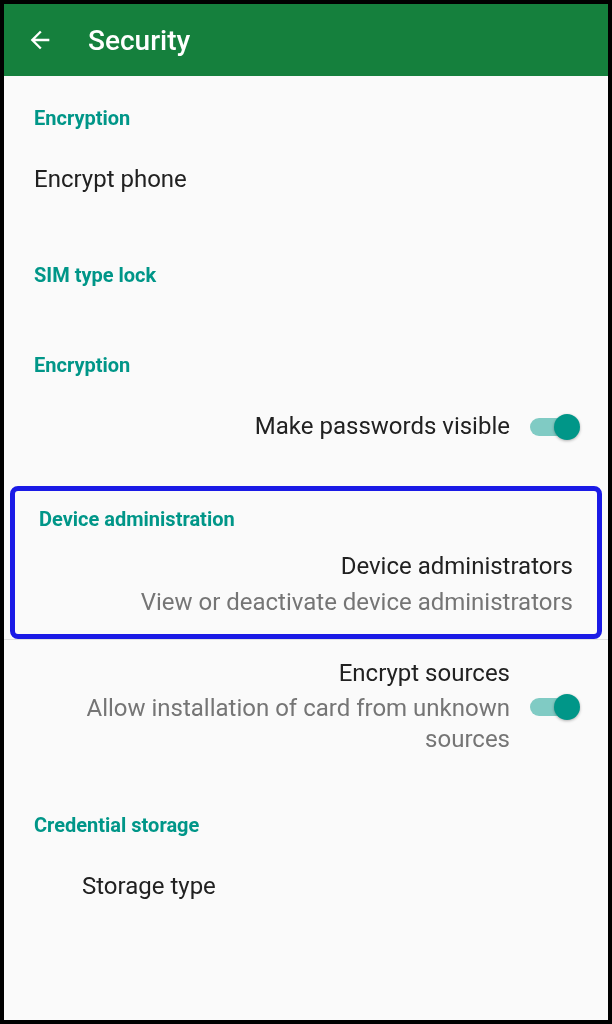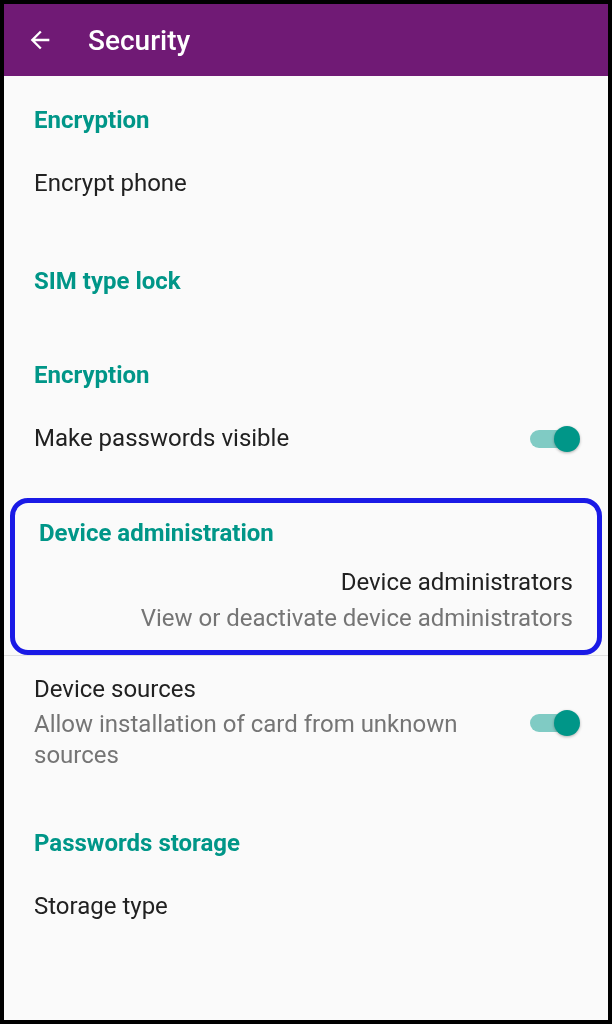--- a/index.html
+++ b/index.html
@@ -14,21 +14,21 @@
       font-family: Roboto, "Helvetica Neue", Arial, sans-serif;
       border: 4px solid #000;
       overflow: hidden;
     }
     .container {
       width: 100%;
       height: 100%;
       background: #fafafa;
     }
     .header {
-      background: #701a75;
+      background: #15803d;
       height: 72px;
       display: flex;
       align-items: center;
       padding: 0 18px;
     }
     .back-arrow {
       color: #fff;
       display: flex;
       align-items: center;
       justify-content: center;
@@ -44,21 +44,21 @@
     .header-title {
       color: #fff;
       font-size: 28px;
       font-weight: 500;
     }
     .content {
       padding: 0 0 0 0;
     }
     .section-header {
       color: #009688;
-      font-size: 24px;
+      font-size: 20px;
       font-weight: 700;
       padding: 30px 30px 16px 30px;
     }
     .setting-item {
       padding: 18px 30px;
     }
     .setting-title {
       color: #212121;
       font-size: 24px;
       font-weight: 400;
@@ -72,20 +72,21 @@
       margin-top: 4px;
     }
     .setting-row {
       display: flex;
       align-items: center;
       justify-content: space-between;
       padding: 18px 30px;
     }
     .setting-row-text {
       flex: 1;
+      text-align: right;
     }
     .toggle {
       width: 48px;
       height: 18px;
       background: #80cbc4;
       border-radius: 10px;
       position: relative;
       flex-shrink: 0;
       margin-left: 20px;
     }
@@ -94,21 +95,21 @@
       height: 26px;
       background: #009688;
       border-radius: 50%;
       position: absolute;
       right: -2px;
       top: -4px;
       box-shadow: 0 1px 3px rgba(0,0,0,0.3);
     }
     .highlight-box {
       border: 5px solid #1a1ae6;
-      border-radius: 18px;
+      border-radius: 8px;
       margin: 6px 6px 0 6px;
     }
     .highlight-box .section-header {
       padding: 16px 24px 10px 24px;
     }
     .highlight-box .setting-item {
       padding: 10px 24px 16px 24px;
       text-align: right;
     }
     .divider {
@@ -166,29 +167,29 @@
       <div class="setting-item">
         <div class="setting-title">Device administrators</div>
         <div class="setting-subtitle">View or deactivate device administrators</div>
       </div>
     </div>
 
     <div class="divider"></div>
 
     <div class="setting-row">
       <div class="setting-row-text">
-        <div class="setting-title">Device sources</div>
+        <div class="setting-title">Encrypt sources</div>
         <div class="setting-subtitle">Allow installation of card from unknown sources</div>
       </div>
       <div class="toggle">
         <div class="toggle-knob"></div>
       </div>
     </div>
 
     <div class="spacer-sm"></div>
 
-    <div class="section-header">Passwords storage</div>
-    <div class="setting-item" style="padding-bottom:0;">
+    <div class="section-header">Credential storage</div>
+    <div class="setting-item" style="padding-bottom:0;margin-left:48px;">
       <div class="setting-title">Storage type</div>
     </div>
 
   </div>
 </div>
 
 </body></html>

